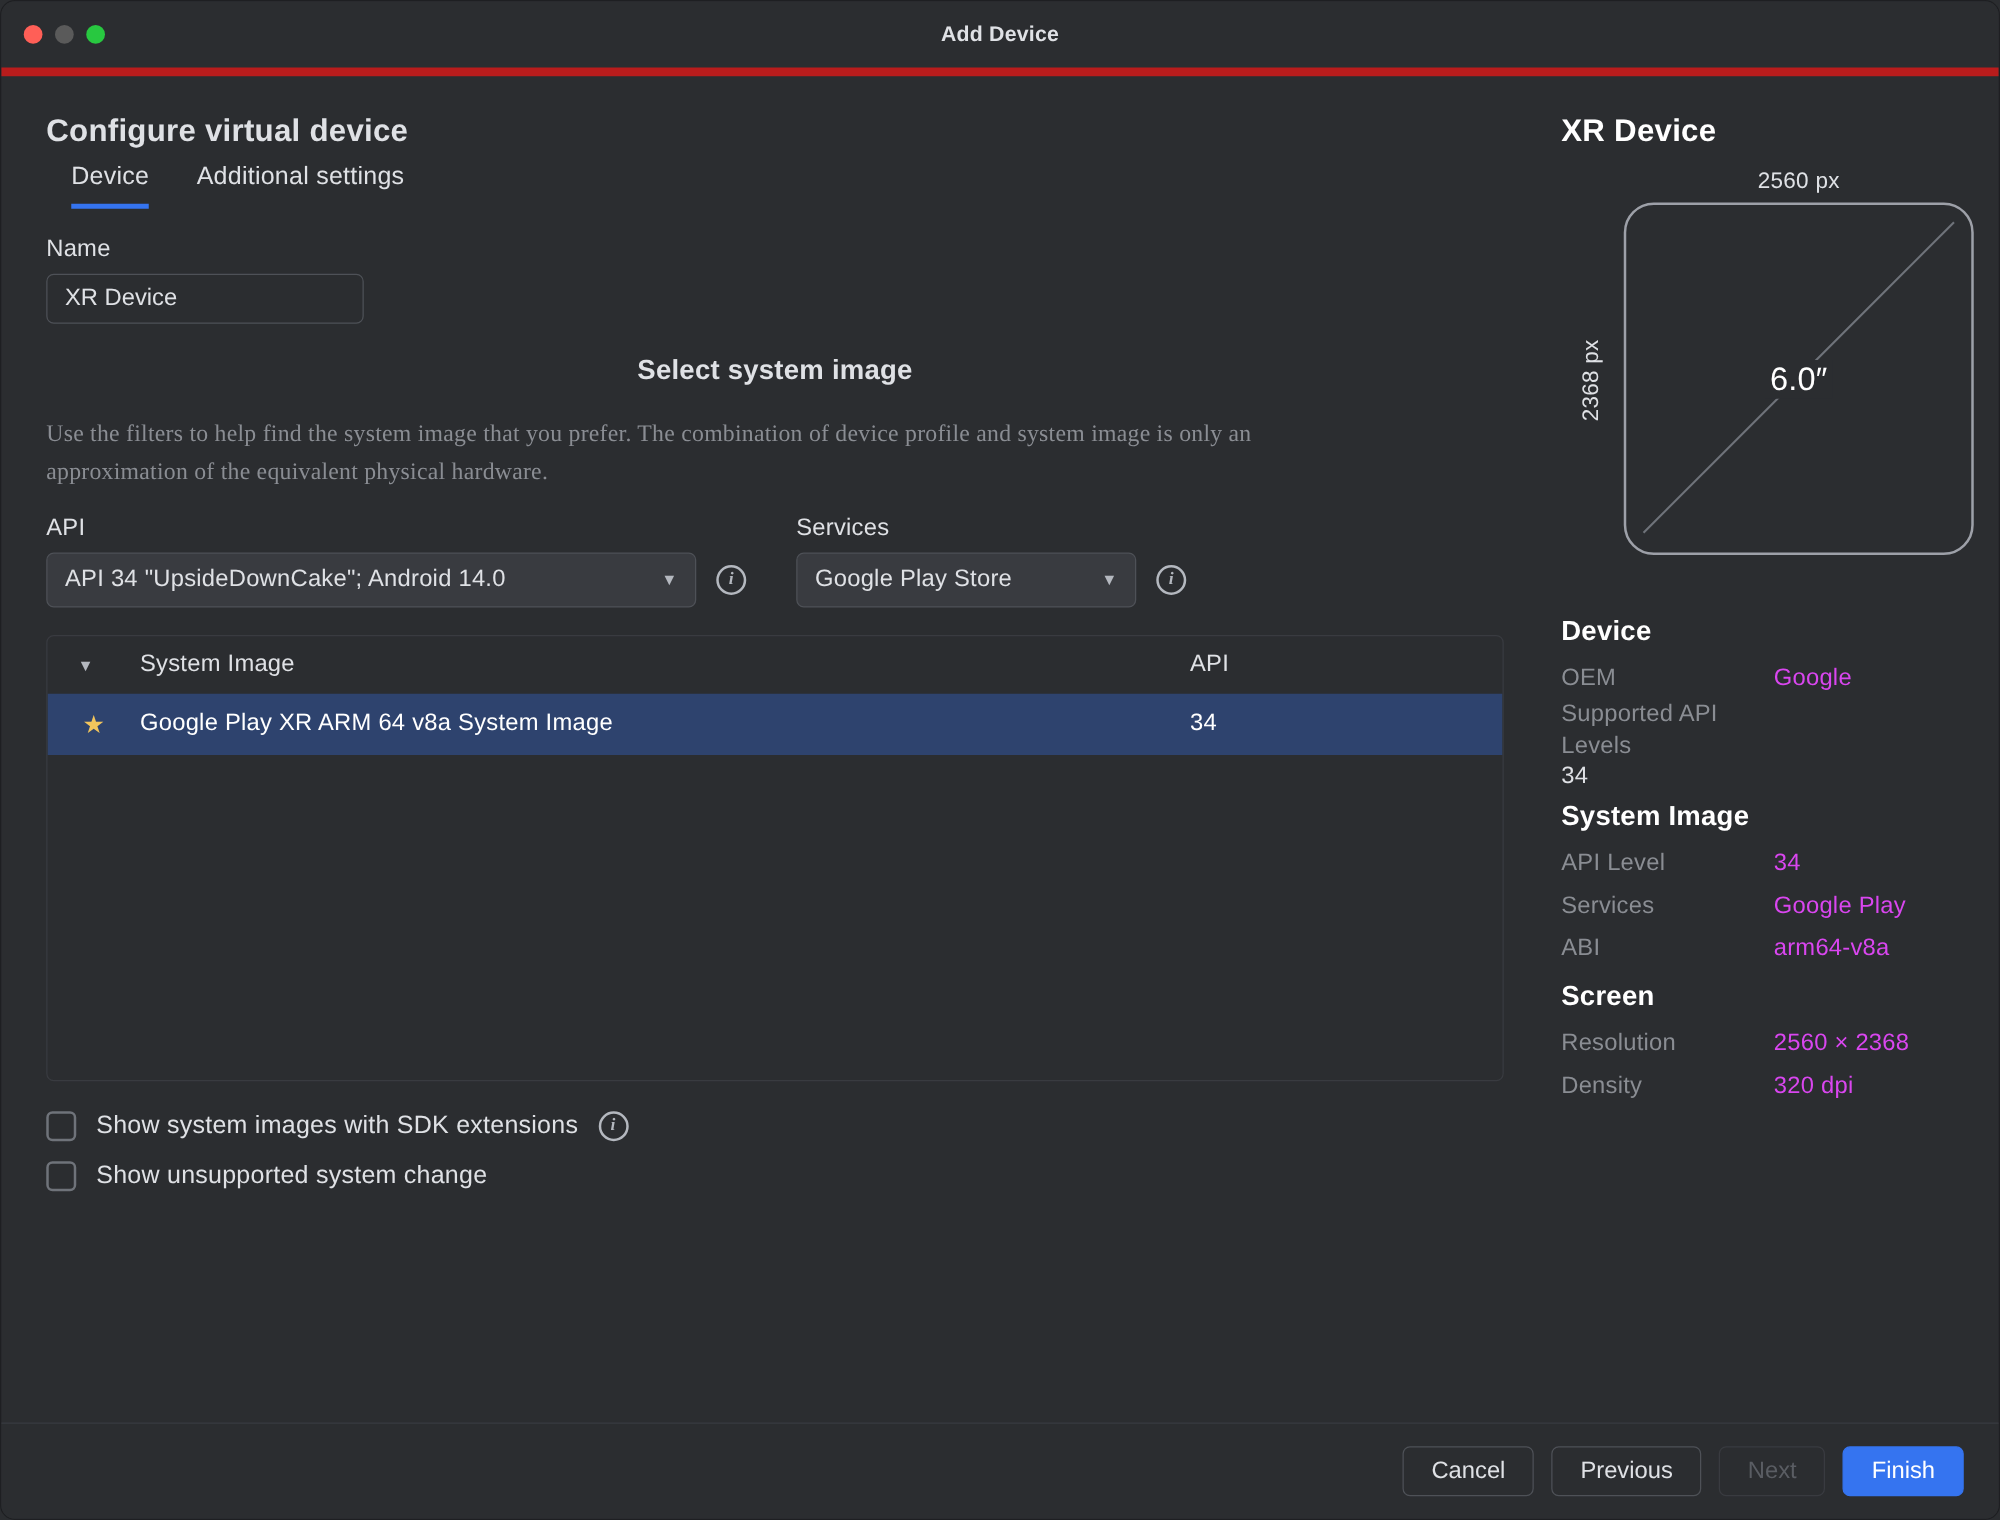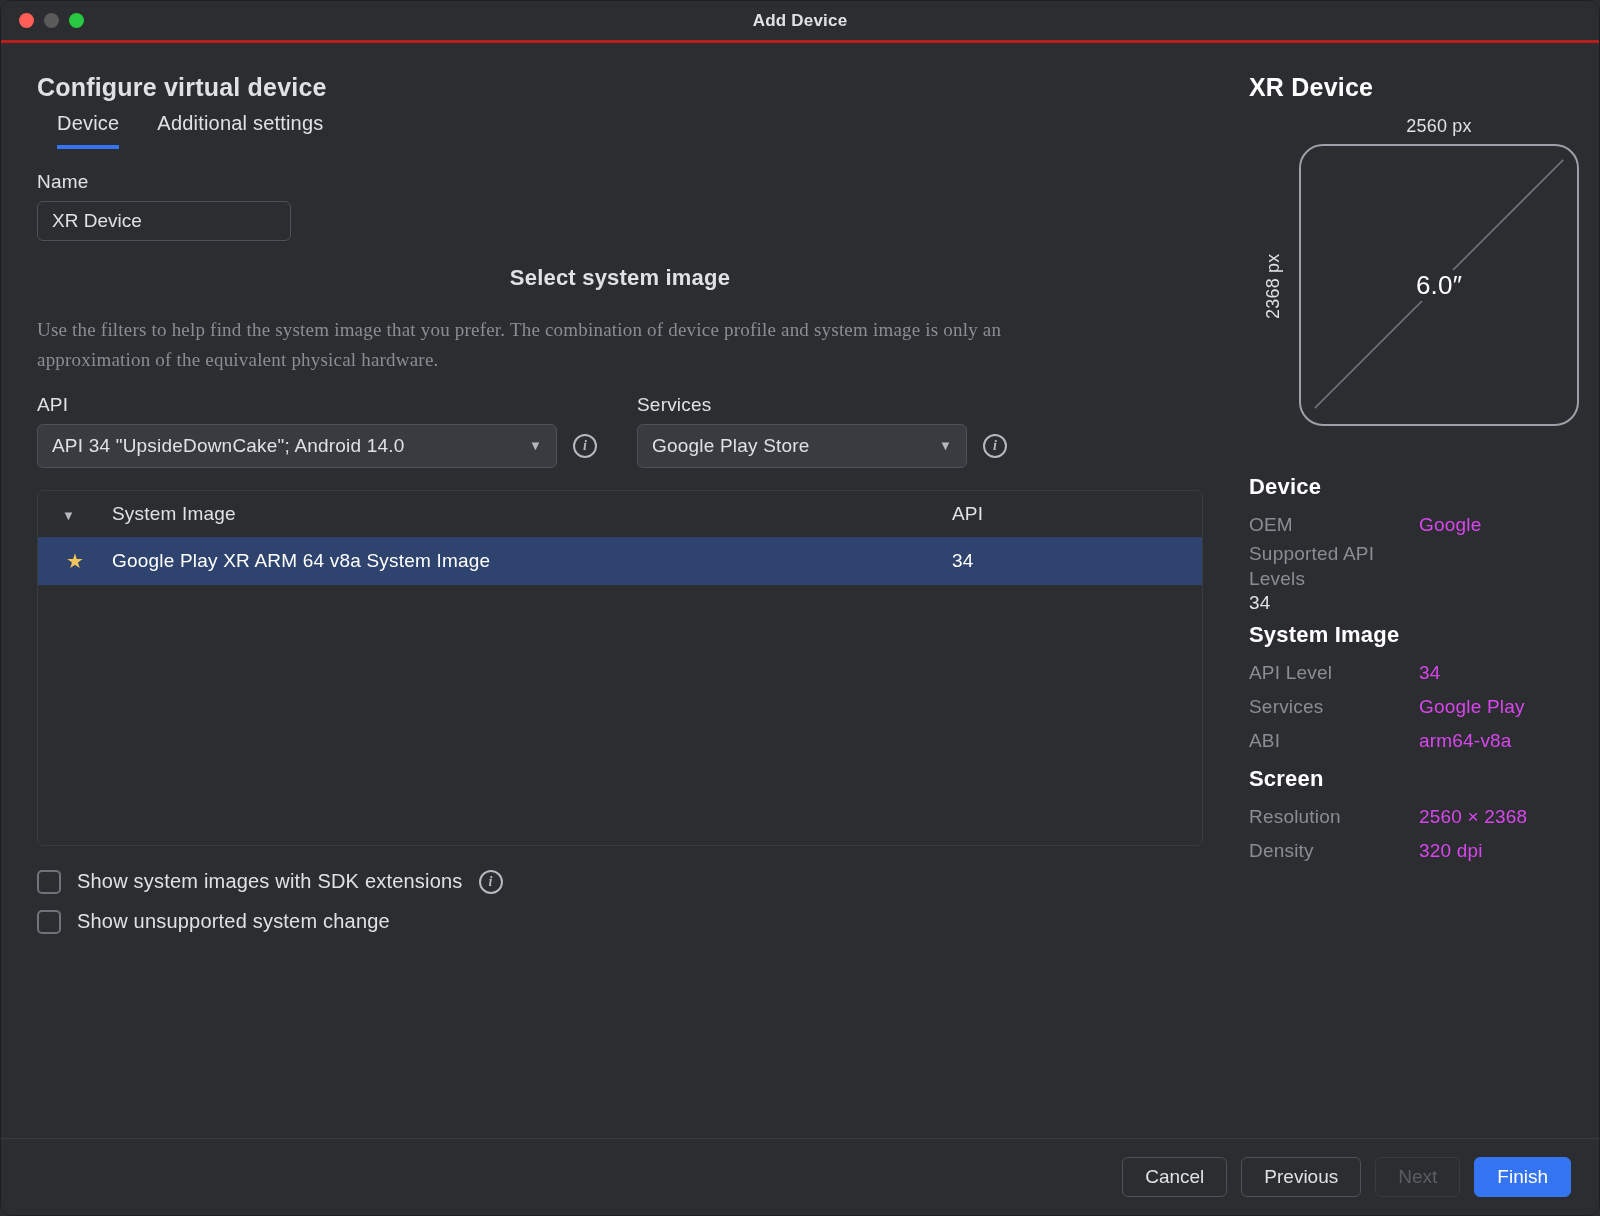--- a/index.html
+++ b/index.html
@@ -18,26 +18,26 @@
     }
     .window {
       display: flex;
       flex-direction: column;
       height: 100%;
       border: 1px solid #1e1f22;
       border-radius: 12px;
       overflow: hidden;
     }
     .titlebar {
-      height: 42px;
+      height: 60px;
       display: flex;
       align-items: center;
       padding: 0 18px;
       background: #2b2d30;
-      border-bottom: 3px solid #b91c1c;
+      border-bottom: 7px solid #b91c1c;
       position: relative;
     }
     .traffic-lights {
       display: flex;
       gap: 10px;
     }
     .traffic-light {
       width: 15px;
       height: 15px;
       border-radius: 50%;
@@ -151,21 +151,21 @@
       border-radius: 6px;
       padding: 10px 14px;
       font-size: 19px;
       color: #dfe1e5;
       display: flex;
       align-items: center;
       justify-content: space-between;
       cursor: pointer;
     }
     .dropdown.api { width: 520px; }
-    .dropdown.svc { width: 330px; }
+    .dropdown.svc { width: 272px; }
     .chevron-down {
       font-size: 13px;
       color: #b4b8bf;
     }
     .info-icon {
       width: 24px;
       height: 24px;
       border: 2px solid #b4b8bf;
       border-radius: 50%;
       display: inline-flex;

